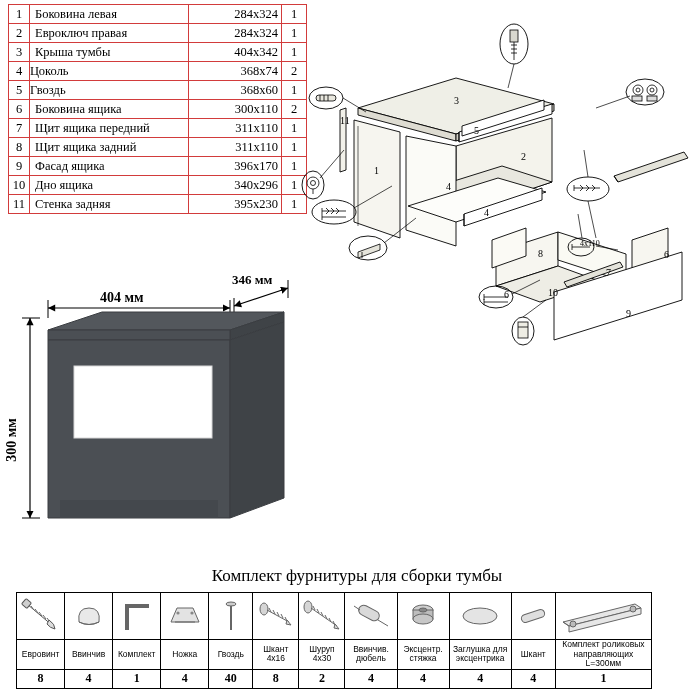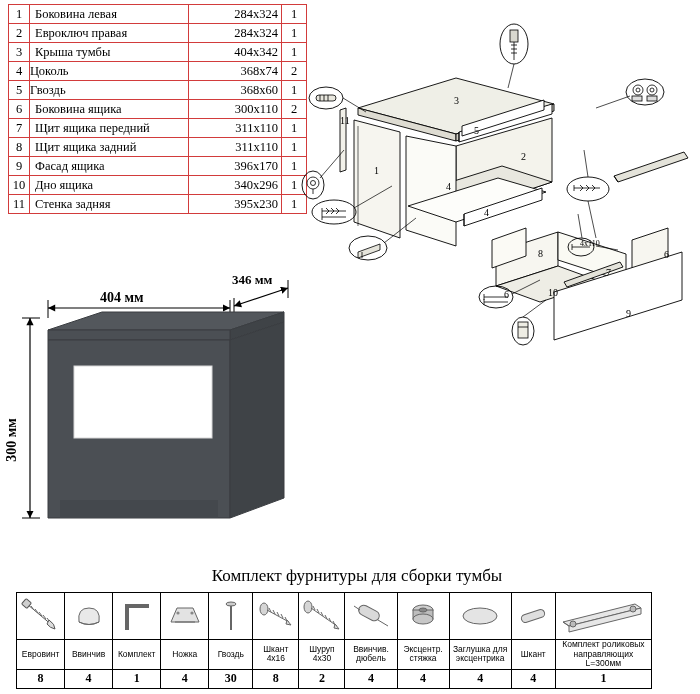--- a/index.html
+++ b/index.html
@@ -486,21 +486,21 @@
       <td>Эксцентр. стяжка</td>
       <td>Заглушка для эксцентрика</td>
       <td>Шкант</td>
       <td>Комплект роликовых направляющих L=300мм</td>
     </tr>
     <tr class="counts">
       <td>8</td>
       <td>4</td>
       <td>1</td>
       <td>4</td>
-      <td>30</td>
+      <td>40</td>
       <td>8</td>
       <td>2</td>
       <td>4</td>
       <td>4</td>
       <td>4</td>
       <td>4</td>
       <td>1</td>
     </tr>
   </tbody>
 </table>

